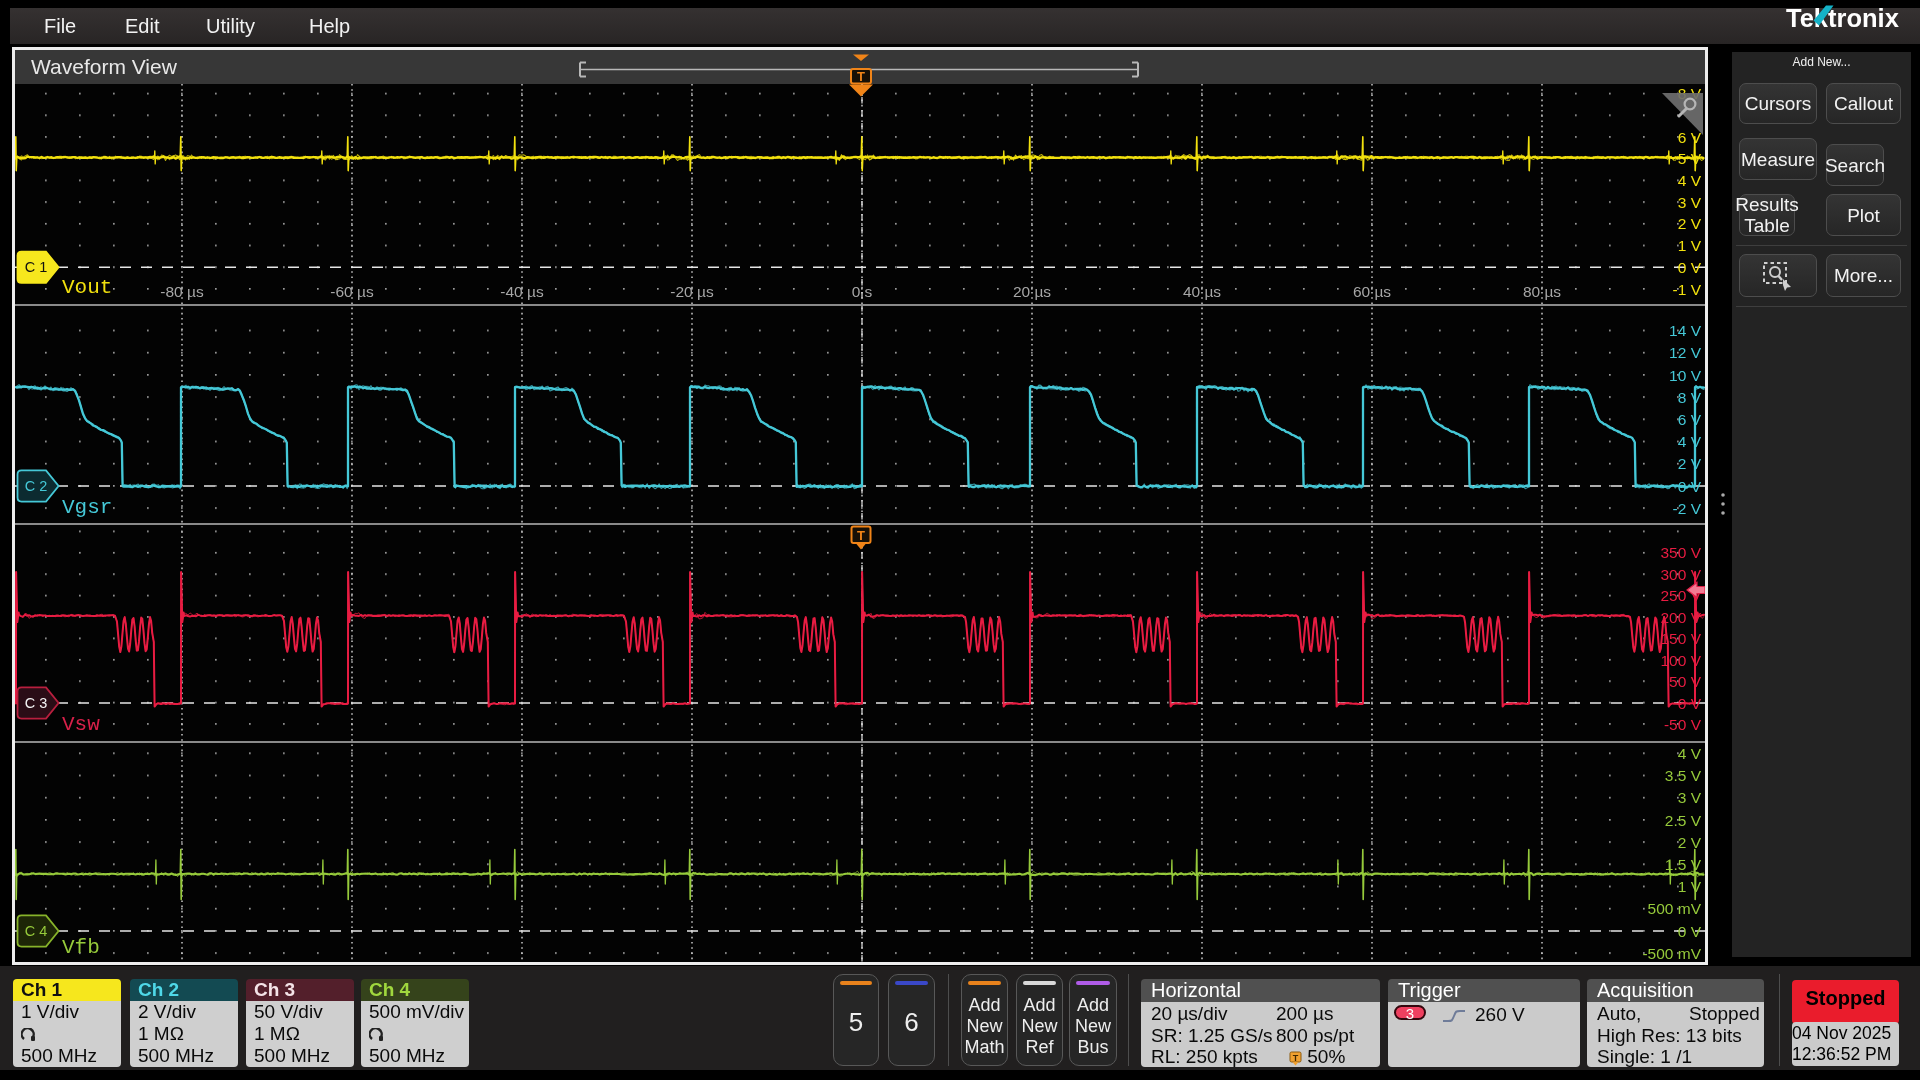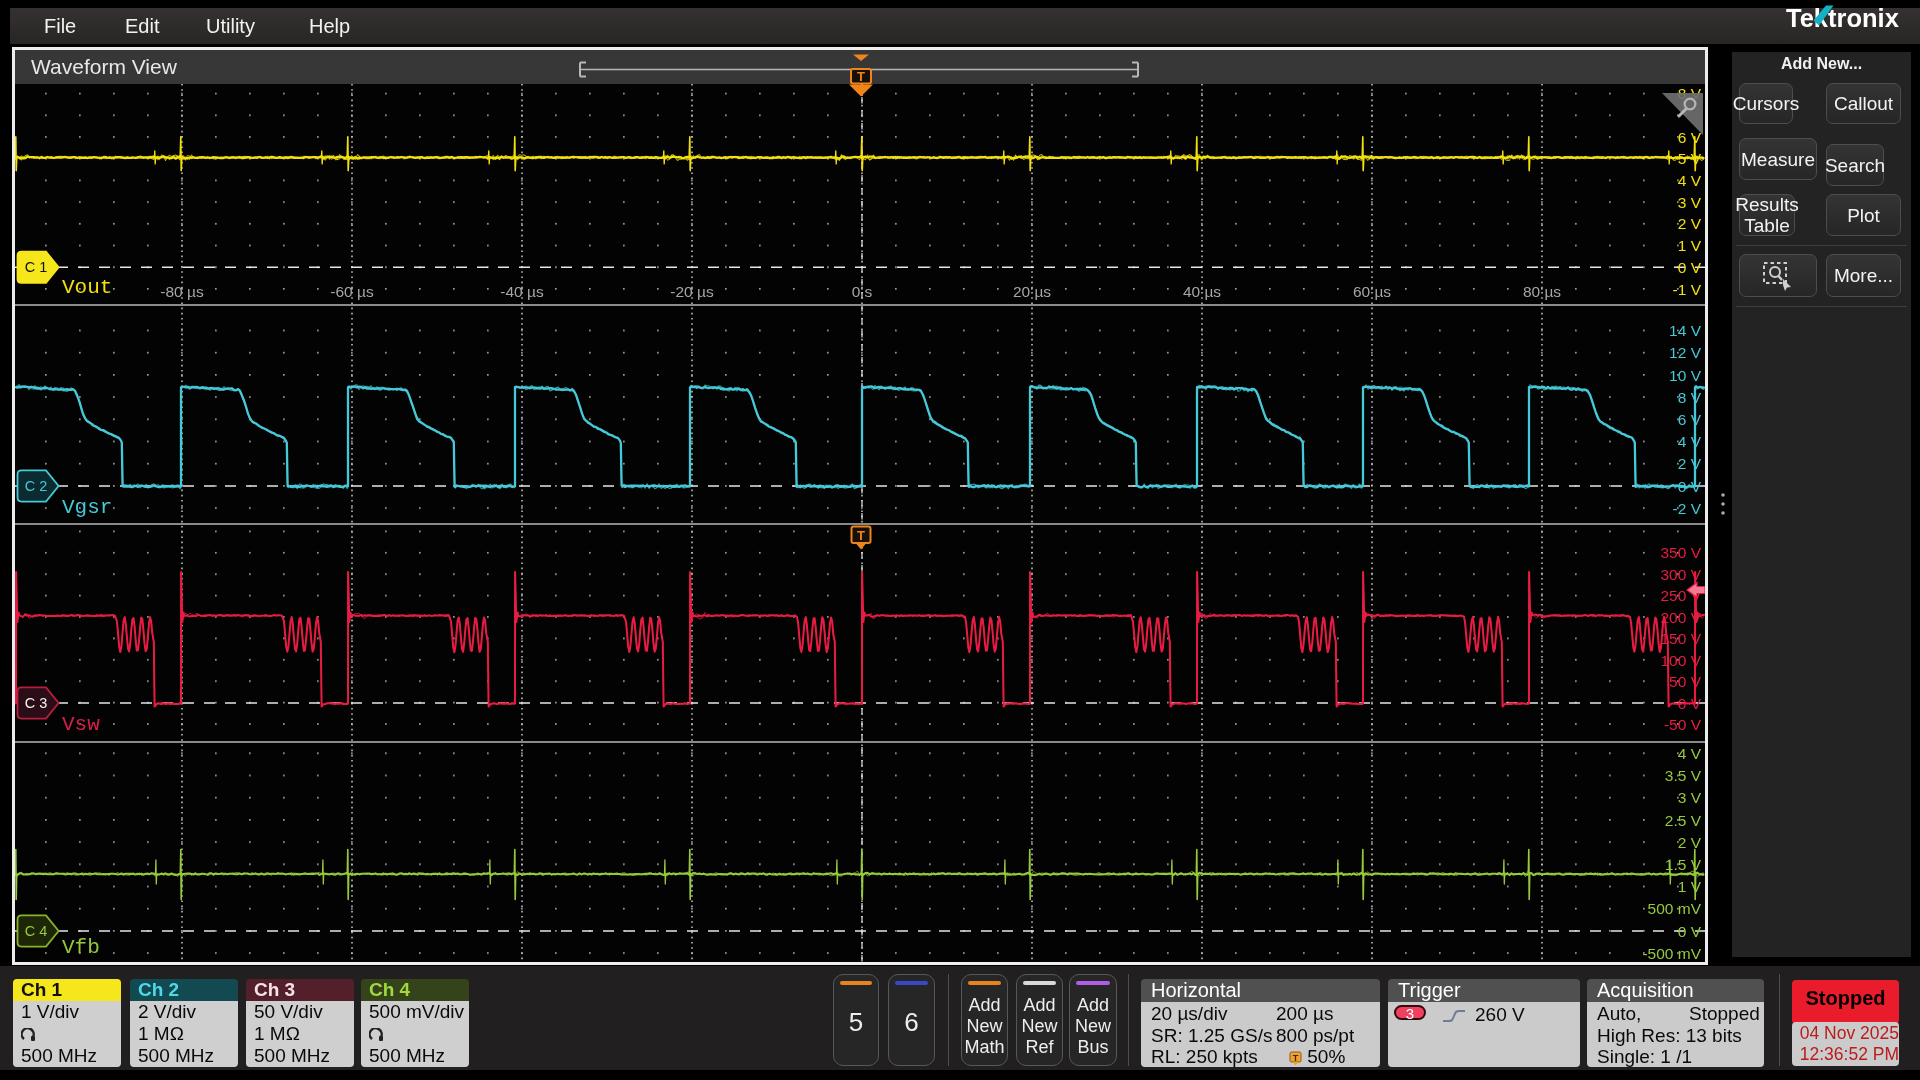--- a/index.html
+++ b/index.html
@@ -3,21 +3,21 @@
 *{margin:0;padding:0;box-sizing:border-box}
 html,body{width:1920px;height:1080px;background:#000;overflow:hidden;font-family:"Liberation Sans",sans-serif}
 .abs{position:absolute}
 #menubar{position:absolute;left:10px;top:8px;width:1910px;height:36px;background:linear-gradient(#353131,#282525)}
 .menu{position:absolute;top:0;height:36px;line-height:36px;color:#f2f2f2;font-size:20px}
 #wv{position:absolute;left:12px;top:47px;width:1696px;height:918px;background:#000;border:3px solid #ededed}
 #wvhead{position:absolute;left:0;top:0;width:1690px;height:34px;background:#373737;color:#e8e8e8}
 #wvhead span{position:absolute;left:16px;top:5px;font-size:21px}
 #plotbg{position:absolute;left:0;top:34px;width:1690px;height:878px;background:#030303}
 #rpanel{position:absolute;left:1732px;top:52px;width:179px;height:905px;background:#232323}
-#rpanel .ttl{position:absolute;top:3px;left:0;width:179px;text-align:center;font-size:16px;font-weight:bold;color:#f0f0f0}
+#rpanel .ttl{position:absolute;top:3px;left:0;width:179px;text-align:center;font-size:12px;font-weight:normal;color:#f0f0f0}
 .rbtn{position:absolute;background:linear-gradient(#343434,#262626);border:1px solid #4d4d4d;border-radius:7px;color:#f2f2f2;font-size:19px;display:flex;align-items:center;justify-content:center;text-align:center;line-height:21px}
 #botbar{position:absolute;left:0;top:966px;width:1920px;height:104px;background:#211f1f}
 .chbox{position:absolute;top:13px;width:108px;height:88px;border-radius:4px;overflow:hidden}
 .chhead{height:22px;font-size:19px;font-weight:bold;padding-left:8px;line-height:22px}
 .chbody{height:66px;background:#cfcfcf;color:#0a0a0a;font-size:19px;padding-left:8px;line-height:22px}
 .sbtn{position:absolute;top:8px;height:92px;background:#262626;border:1.5px solid #585858;border-radius:10px}
 .cbar{position:absolute;left:6px;right:6px;top:6px;height:3.5px;border-radius:2px}
 .panel{position:absolute;top:13px;border-radius:4px;overflow:hidden}
 .phead{height:23px;background:#505050;color:#fff;font-size:20px;font-weight:normal;padding-left:10px;line-height:23px}
 .pbody{background:#cbcbcb;color:#0a0a0a;font-size:19px;line-height:21.5px;padding:1px 0 0 10px;position:relative}
@@ -214,21 +214,21 @@
 </div>
 
 <svg class="abs" style="left:1718px;top:490px" width="10" height="32">
  <circle cx="5" cy="5" r="1.8" fill="#aaa"></circle>
     <circle cx="5" cy="14" r="1.8" fill="#aaa"></circle>
     <circle cx="5" cy="23" r="1.8" fill="#aaa"></circle>
 </svg>
 
 <div id="rpanel">
  <div class="ttl">Add New...</div>
- <div class="rbtn" style="left:7px;top:31px;width:54px;height:41px">Cursors</div>
+ <div class="rbtn" style="left:7px;top:31px;width:78px;height:41px">Cursors</div>
  <div class="rbtn" style="left:94px;top:31px;width:75px;height:41px">Callout</div>
  <div class="rbtn" style="left:7px;top:86px;width:78px;height:42px">Measure</div>
  <div class="rbtn" style="left:94px;top:92px;width:58px;height:42px">Search</div>
  <div class="rbtn" style="left:7px;top:142px;width:56px;height:42px">Results<br>Table</div>
  <div class="rbtn" style="left:94px;top:142px;width:75px;height:42px">Plot</div>
  <div style="position:absolute;left:4px;top:193px;width:171px;height:1px;background:#3e3e3e"></div>
  <div class="rbtn" style="left:7px;top:202px;width:78px;height:43px">
   <svg width="34" height="30">
    <rect x="3" y="2" width="22" height="20" fill="none" stroke="#cfcfcf" stroke-width="2" stroke-dasharray="3.5 3"></rect>
    <circle cx="14" cy="11" r="5" fill="none" stroke="#cfcfcf" stroke-width="2"></circle>
@@ -324,14 +324,14 @@
   <div class="pbody" style="height:65px">
     <div>Auto,<span style="position:absolute;left:102px">Stopped</span></div>
     <div>High Res: 13 bits</div>
     <div>Single: 1 /1</div>
   </div>
  </div>
 
  <div class="vsep" style="left:1779px"></div>
 
  <div style="position:absolute;left:1792px;top:14px;width:107px;height:44px;background:#ea1c2c;border-radius:4px;color:#000000;font-size:20px;font-weight:bold;text-align:center;line-height:36px">Stopped</div>
- <div style="position:absolute;left:1792px;top:56px;width:107px;height:44px;background:#cbcbcb;border-radius:4px;color:#b91c1c;font-size:17.5px;text-align:right;line-height:21px;padding-top:1px">04 Nov 2025<br>12:36:52 PM</div>
+ <div style="position:absolute;left:1792px;top:56px;width:107px;height:44px;background:#cbcbcb;border-radius:4px;color:#000000;font-size:17.5px;text-align:left;line-height:21px;padding-top:1px">04 Nov 2025<br>12:36:52 PM</div>
  <div style="position:absolute;left:0;top:104px;width:1920px;height:10px;background:#000"></div>
 </div>
 </body></html>

